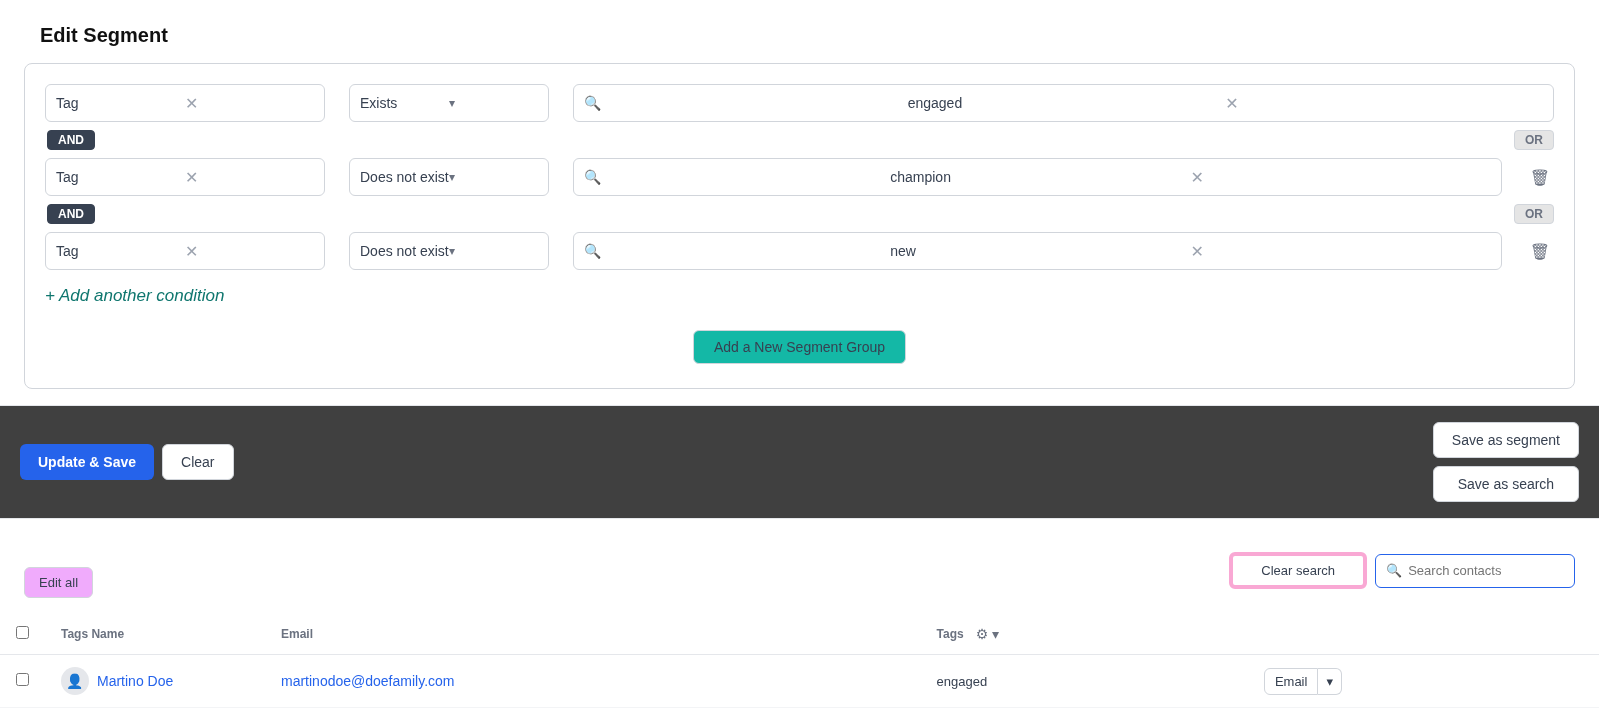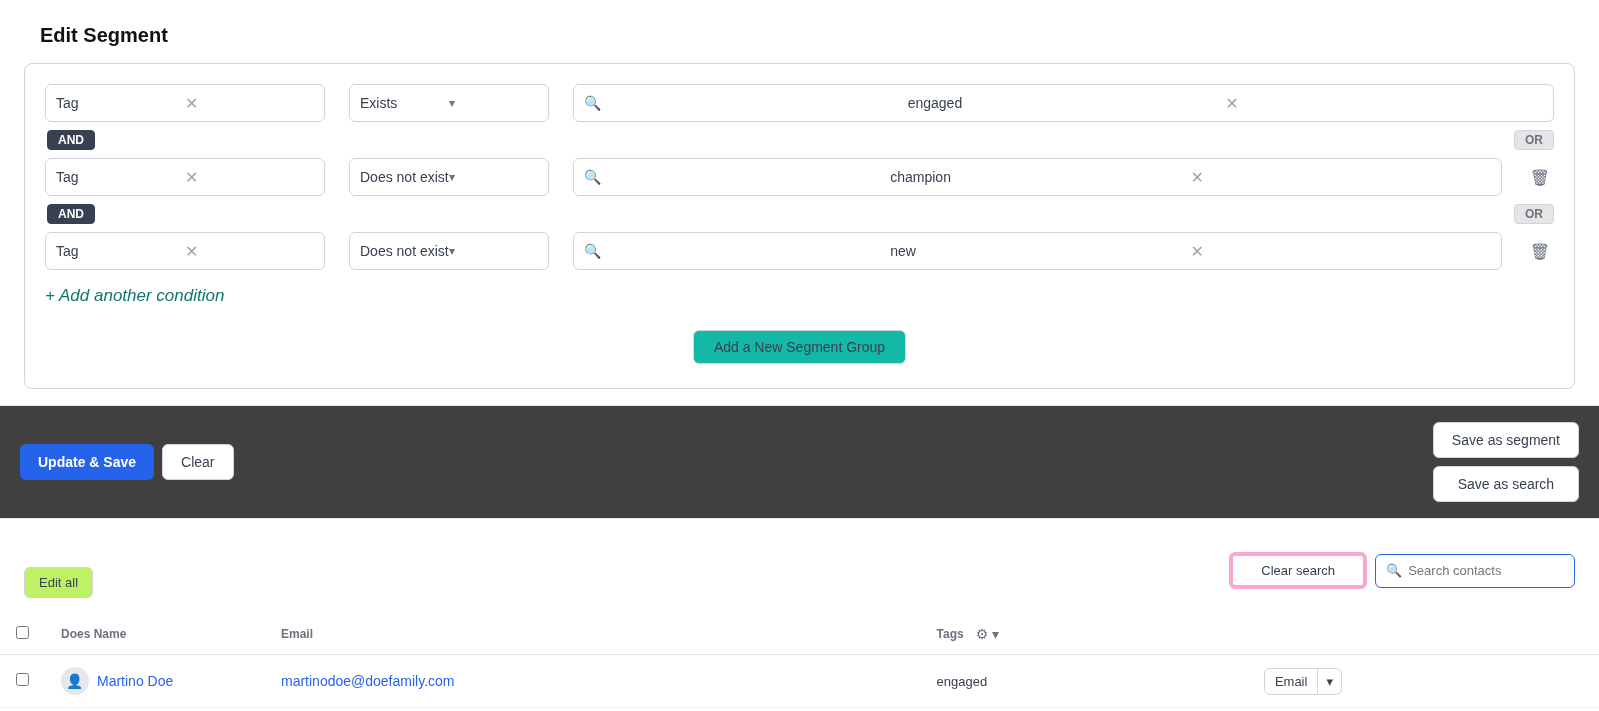--- a/index.html
+++ b/index.html
@@ -139,21 +139,21 @@
       align-items: center;
       padding: 8px 24px;
       gap: 8px;
       margin-bottom: 8px;
     }
     .contacts-toolbar-left { flex: 1; }
     .contacts-toolbar-right { display: flex; gap: 8px; align-items: center; }
 
     .btn-edit-all {
       padding: 7px 14px;
-      background: #bef264;
+      background: #f0abfc;
       border: 1px solid #d1d5db;
       border-radius: 6px;
       font-size: 13px;
       cursor: pointer;
       color: #374151;
       margin-top: 24px;
     }
 
     .btn-clear-search {
       padding: 7px 28px;
@@ -370,21 +370,21 @@
       </div>
     </div>
 
     <table class="contacts-table">
       <thead>
         <tr>
           <th class="checkbox-col">
             <input type="checkbox" style="">
           </th>
           <th class="name-col">
-            <span>Does Name</span>
+            <span>Tags Name</span>
           </th>
           <th>
             <span>Email</span>
           </th>
           <th>
             <div class="tags-th-wrap">
               <span>Tags</span>
               <button class="gear-btn">⚙ ▾</button>
             </div>
           </th>

